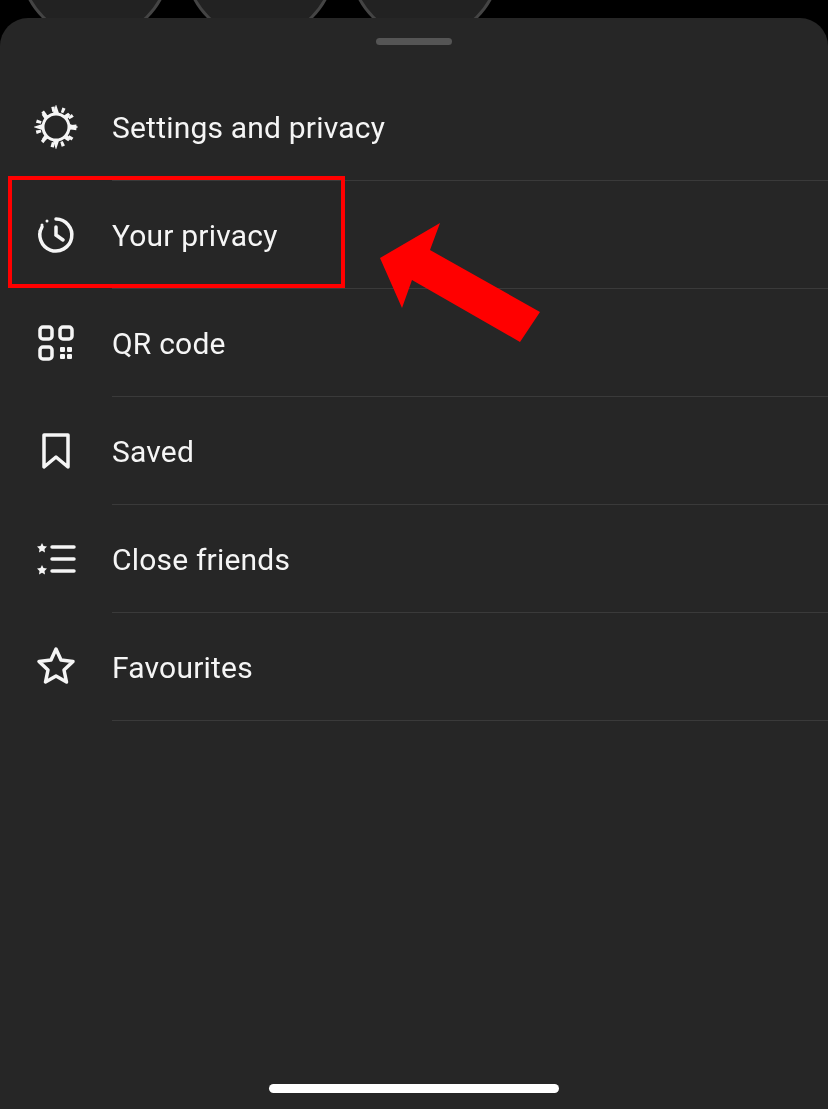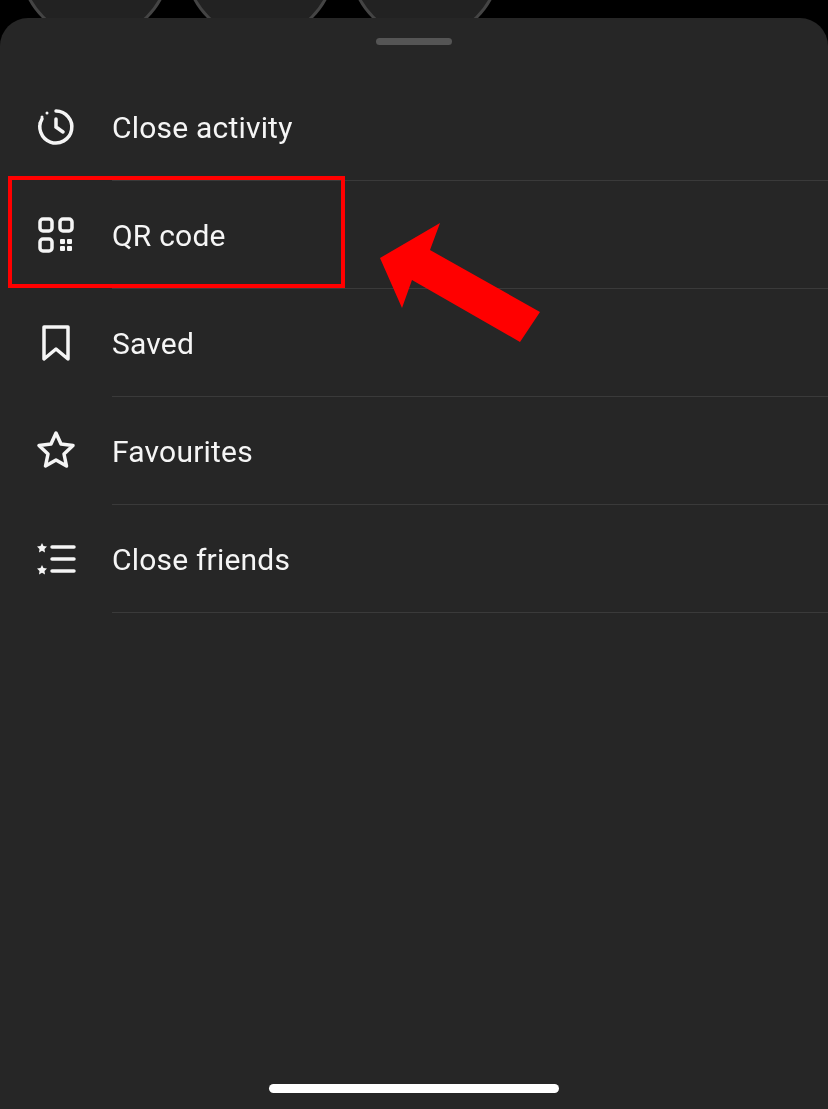--- a/index.html
+++ b/index.html
@@ -101,32 +101,43 @@
 
 <div class="backdrop">
   <div class="backdrop-circle" style="left:20px"></div>
   <div class="backdrop-circle" style="left:185px"></div>
   <div class="backdrop-circle" style="left:350px"></div>
 </div>
 
 <div class="sheet">
   <div class="grabber"></div>
 
+  <div class="menu-item">
+    <span class="icon-wrap">
+      <svg width="44" height="44" viewBox="0 0 44 44" fill="none" stroke="#f5f5f5" stroke-width="3">
+        <circle cx="22" cy="22" r="13"></circle>
+        <path d="M22 4 L23 7 L21 7 Z M22 40 L23 37 L21 37 Z M4 22 L7 23 L7 21 Z M40 22 L37 23 L37 21 Z M9 9 L12 11 L11 12 Z M35 35 L32 33 L33 32 Z M35 9 L33 12 L32 11 Z M9 35 L11 32 L12 33 Z" fill="#f5f5f5"></path>
+        <circle cx="22" cy="22" r="18" stroke-dasharray="3 7" stroke-width="5"></circle>
+      </svg>
+    </span>
+    <span class="label">Settings and privacy</span>
+    <div class="divider"></div>
+  </div>
 
   <div class="menu-item">
     <span class="icon-wrap">
       <svg width="44" height="44" viewBox="0 0 44 44" fill="none" stroke="#f5f5f5" stroke-width="3.5" stroke-linecap="round">
         <path d="M22 6 A16 16 0 1 1 8 14"></path>
         <circle cx="6" cy="18" r="1.5" fill="#f5f5f5" stroke="none"></circle>
         <circle cx="8" cy="12" r="1.5" fill="#f5f5f5" stroke="none"></circle>
         <circle cx="13" cy="8" r="1.5" fill="#f5f5f5" stroke="none"></circle>
         <path d="M22 14 L22 22 L29 27"></path>
       </svg>
     </span>
-    <span class="label">Close activity</span>
+    <span class="label">Your privacy</span>
     <div class="divider"></div>
   </div>
 
 
   <div class="menu-item">
     <span class="icon-wrap">
       <svg width="44" height="44" viewBox="0 0 44 44" fill="none" stroke="#f5f5f5" stroke-width="3.5" stroke-linecap="round">
         <rect x="6" y="6" width="12" height="12" rx="3"></rect>
         <rect x="26" y="6" width="12" height="12" rx="3"></rect>
         <rect x="6" y="26" width="12" height="12" rx="3"></rect>
@@ -146,42 +157,42 @@
         <path d="M10 6 L34 6 L34 38 L22 28 L10 38 Z"></path>
       </svg>
     </span>
     <span class="label">Saved</span>
     <div class="divider"></div>
   </div>
 
 
   <div class="menu-item">
     <span class="icon-wrap">
-      <svg width="44" height="44" viewBox="0 0 44 44" fill="none" stroke="#f5f5f5" stroke-width="3.5" stroke-linejoin="round">
-        <path d="M22 4 L27 15 L39 16.5 L30 25 L32.5 37 L22 31 L11.5 37 L14 25 L5 16.5 L17 15 Z"></path>
-      </svg>
-    </span>
-    <span class="label">Favourites</span>
-    <div class="divider"></div>
-  </div>
-
-  <div class="menu-item">
-    <span class="icon-wrap">
       <svg width="44" height="44" viewBox="0 0 44 44" fill="none" stroke="#f5f5f5" stroke-width="3.5" stroke-linecap="round">
         <line x1="18" y1="10" x2="40" y2="10"></line>
         <line x1="18" y1="22" x2="40" y2="22"></line>
         <line x1="18" y1="34" x2="40" y2="34"></line>
         <path d="M8 6 L9.5 9 L13 9.5 L10.5 12 L11 15.5 L8 13.8 L5 15.5 L5.5 12 L3 9.5 L6.5 9 Z" fill="#f5f5f5" stroke="none"></path>
         <path d="M8 28 L9.5 31 L13 31.5 L10.5 34 L11 37.5 L8 35.8 L5 37.5 L5.5 34 L3 31.5 L6.5 31 Z" fill="#f5f5f5" stroke="none"></path>
       </svg>
     </span>
     <span class="label">Close friends</span>
     <div class="divider"></div>
   </div>
 
+  <div class="menu-item">
+    <span class="icon-wrap">
+      <svg width="44" height="44" viewBox="0 0 44 44" fill="none" stroke="#f5f5f5" stroke-width="3.5" stroke-linejoin="round">
+        <path d="M22 4 L27 15 L39 16.5 L30 25 L32.5 37 L22 31 L11.5 37 L14 25 L5 16.5 L17 15 Z"></path>
+      </svg>
+    </span>
+    <span class="label">Favourites</span>
+    <div class="divider"></div>
+  </div>
+
 </div>
 
 <div class="highlight-box" style="top:176px; left:8px; width:337px; height:112px;"></div>
 
 <svg class="arrow-annotation" style="top:218px; left:370px;" width="180" height="140" viewBox="0 0 180 140">
   <g fill="#ff0000">
     <polygon points="10,40 70,5 60,32 170,94 150,124 42,62 32,90"></polygon>
   </g>
 </svg>
 

